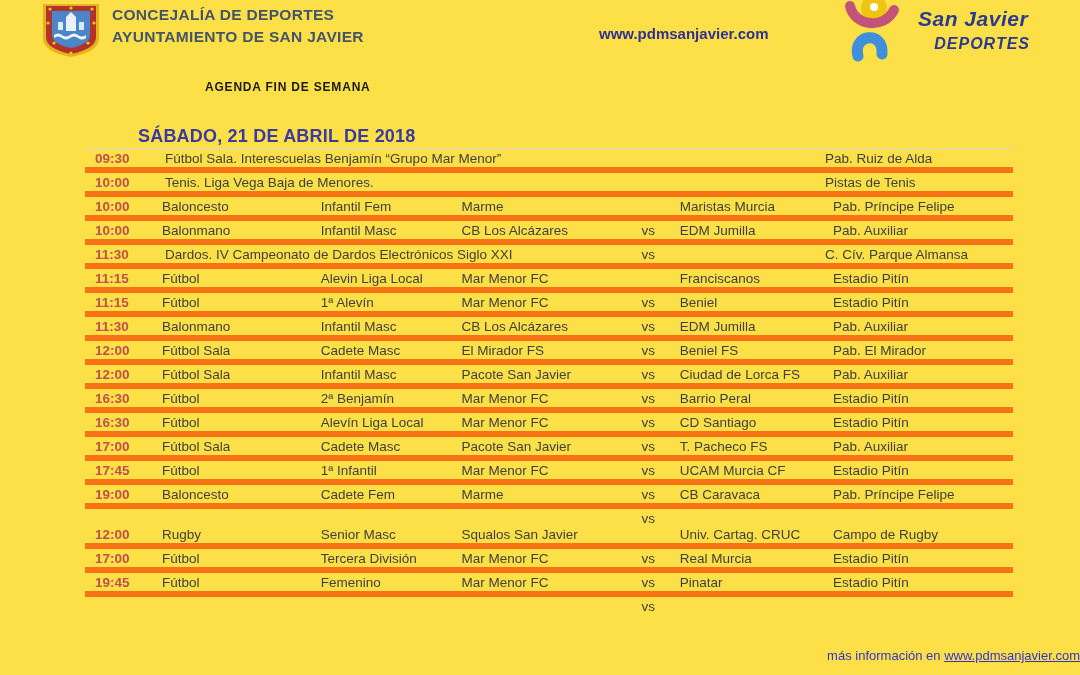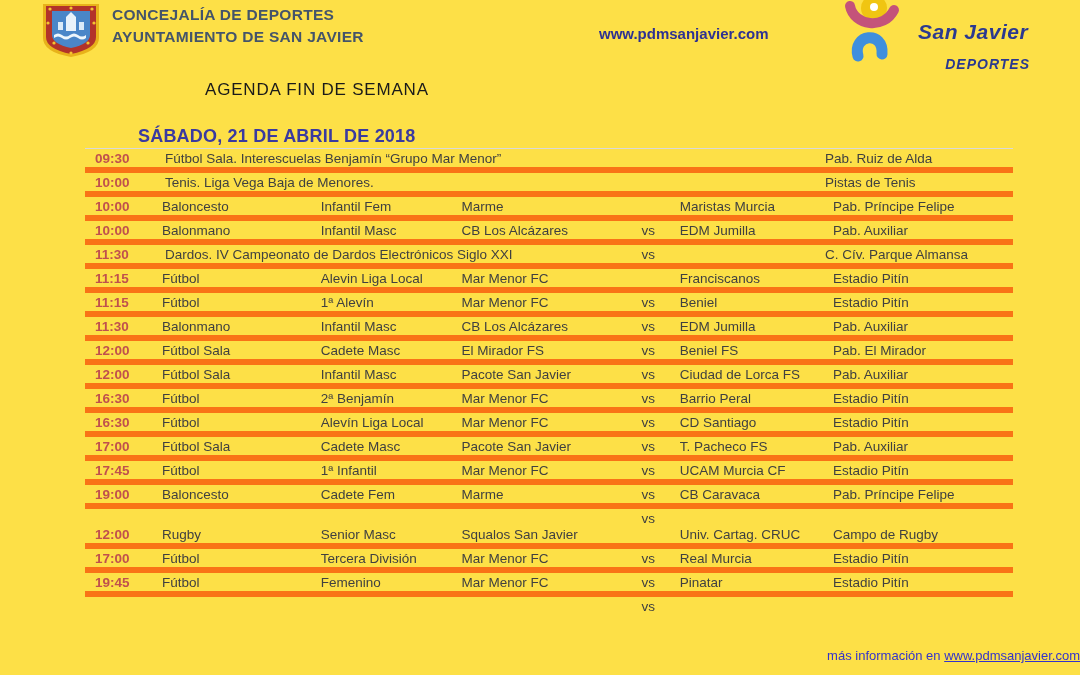--- a/index.html
+++ b/index.html
@@ -5,26 +5,26 @@
   * { margin:0; padding:0; box-sizing:border-box; }
   html,body { background:#ffffff; }
   body { font-family:"Liberation Sans", sans-serif; color:#404040; }
   .page { position:relative; width:1080px; height:675px; background:#fde047; overflow:hidden;padding-left:9px; }
 
   
   .crest { position:absolute; left:40px; top:3px; width:62px; height:56px; }
   .org { position:absolute; left:112px; top:4px; color:#44546a; font-weight:bold; font-size:15.5px; line-height:22px; letter-spacing:0.3px; }
   .site { position:absolute; left:599px; top:25px; color:#2e3192; font-weight:bold; font-size:15px; }
   .figure-logo { position:absolute; left:828px; top:-6px; width:92px; height:70px; }
-  .brand { position:absolute; left:918px; top:20px; width:112px; text-align:left; color:#2b3990; font-style:italic; }
+  .brand { position:absolute; left:918px; top:7px; width:112px; text-align:left; color:#2b3990; font-style:italic; }
   .brand .b1 { font-size:21px; font-weight:bold; letter-spacing:0.5px; font-family:"Liberation Sans", sans-serif; }
-  .brand .b2 { font-size:14px; font-weight:bold; text-align:right; margin-top:12px; letter-spacing:1px; }
-
-  
-  .doc-title { position:absolute; left:205px; top:80px; font-size:17px; color:#1a1a1a; letter-spacing:0.8px; font-weight:normal; }
+  .brand .b2 { font-size:16px; font-weight:bold; text-align:right; margin-top:4px; letter-spacing:1px; }
+
+  
+  .doc-title { position:absolute; left:205px; top:80px; font-size:12px; color:#1a1a1a; letter-spacing:0.8px; font-weight:bold; }
 
   
   .schedule { position:absolute; left:85px; top:126px; width:928px; font-size:13.5px; }
   .section + .section { margin-top:16px; }
   .section-heading { height:23px; line-height:20px; padding-left:53px; color:#3a3aa0; font-weight:bold; font-size:18px; border-bottom:1px solid #d9d9d9; letter-spacing:0.2px; }
   .row { display:flex; height:24px; align-items:center; border-bottom:6px solid #f97316; }
   .cell { white-space:nowrap; overflow:hidden; }
   .c-time   { width:80px;  padding-left:10px; color:#c0504d; font-weight:bold; }
   .c-sport  { width:125px; }
   .c-cat    { width:147px;margin-left:39px; }

